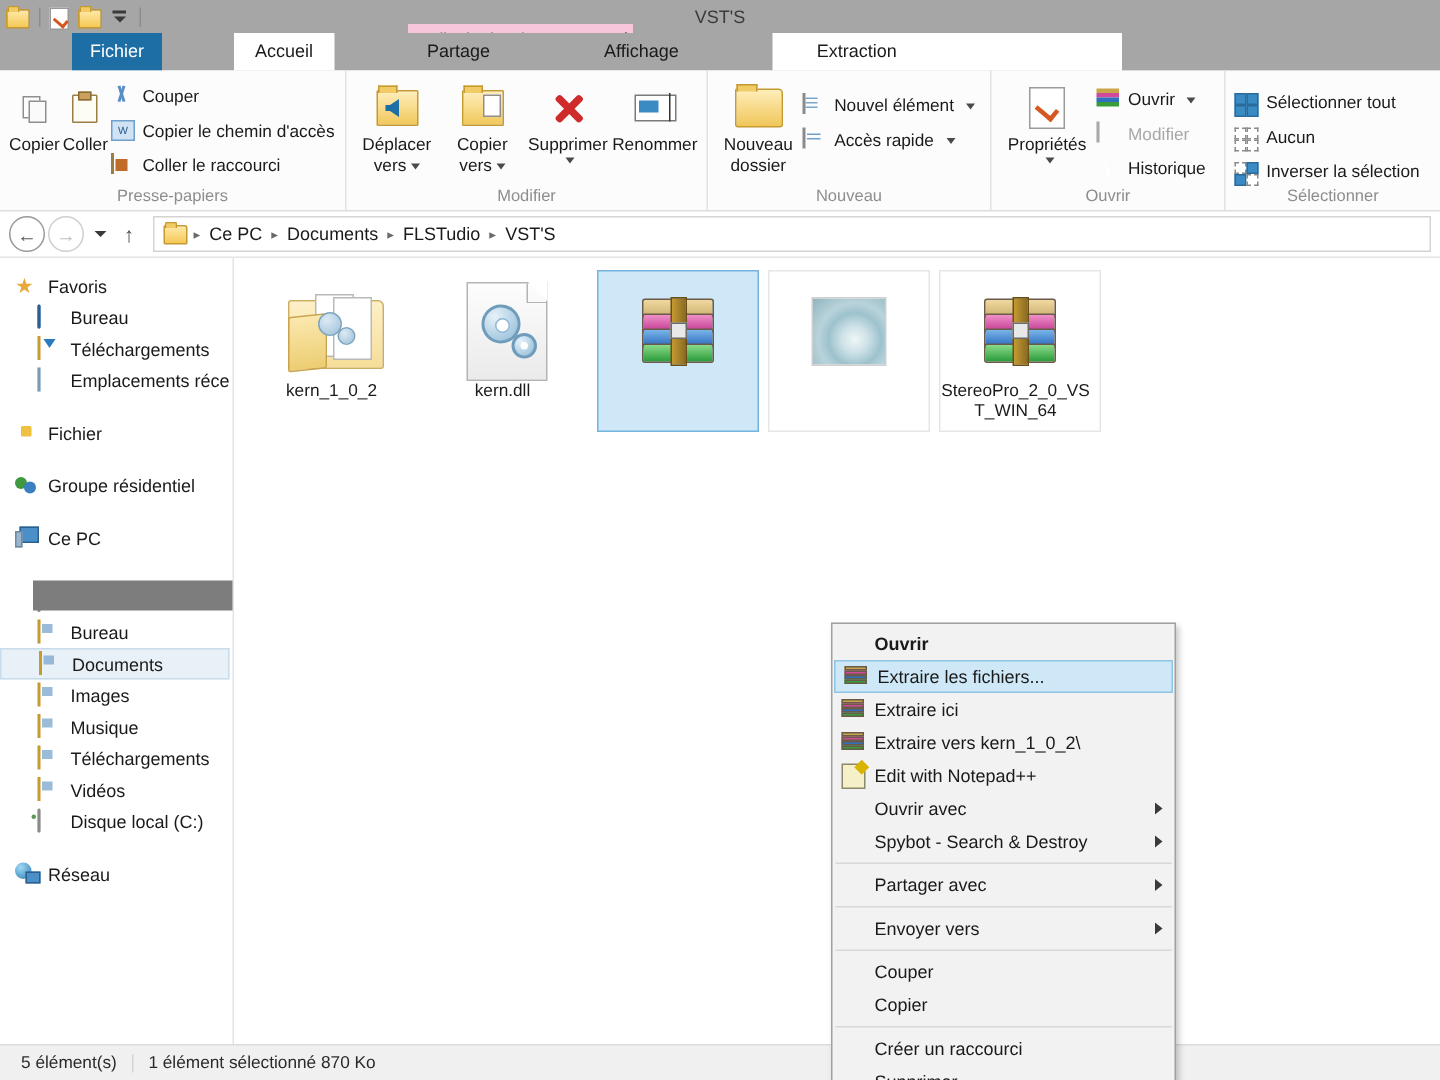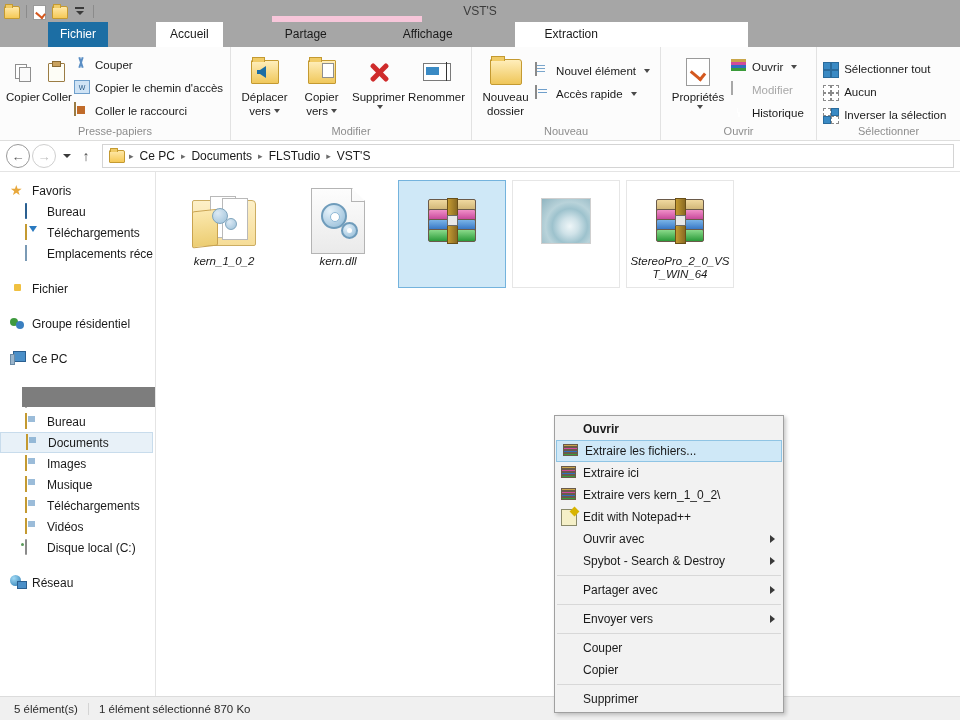--- a/index.html
+++ b/index.html
@@ -580,26 +580,24 @@
     display: flex;
     flex-wrap: wrap;
     align-content: flex-start;
     gap: 6px;
   }
   .item {
     width: 108px;
     height: 108px;
     display: flex;
     flex-direction: column;
-    align-items: center;
     justify-content: flex-start;
     padding-top: 6px;
     box-sizing: border-box;
     border: 1px solid transparent;
-    font-style: italic;
   }
   .item.selected {
     background: #cfe8f7;
     border: 1px solid #74b3dd;
   }
   .item.outlined {
     border: 1px solid #e6e6e6;
   }
   .item-ico {
     height: 68px;
@@ -1250,20 +1248,24 @@
           <span class="ctx-label">Couper</span>
         </div>
 
         <div class="ctxitem">
           <span class="ctx-ico-slot"></span>
           <span class="ctx-label">Copier</span>
         </div>
 
         <div class="ctxsep"></div>
 
+        <div class="ctxitem">
+          <span class="ctx-ico-slot"></span>
+          <span class="ctx-label">Créer un raccourci</span>
+        </div>
 
         <div class="ctxitem">
           <span class="ctx-ico-slot"></span>
           <span class="ctx-label">Supprimer</span>
         </div>
 
       </div>
     </div>
   </div>
 

